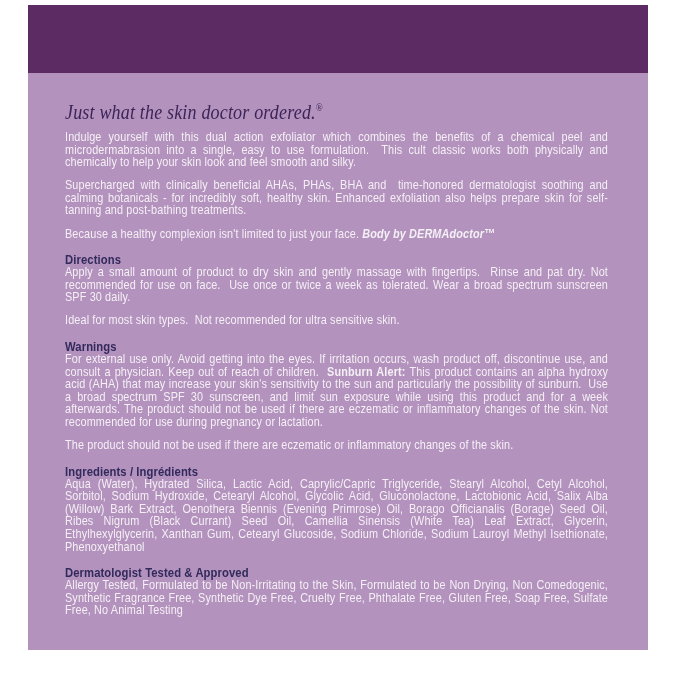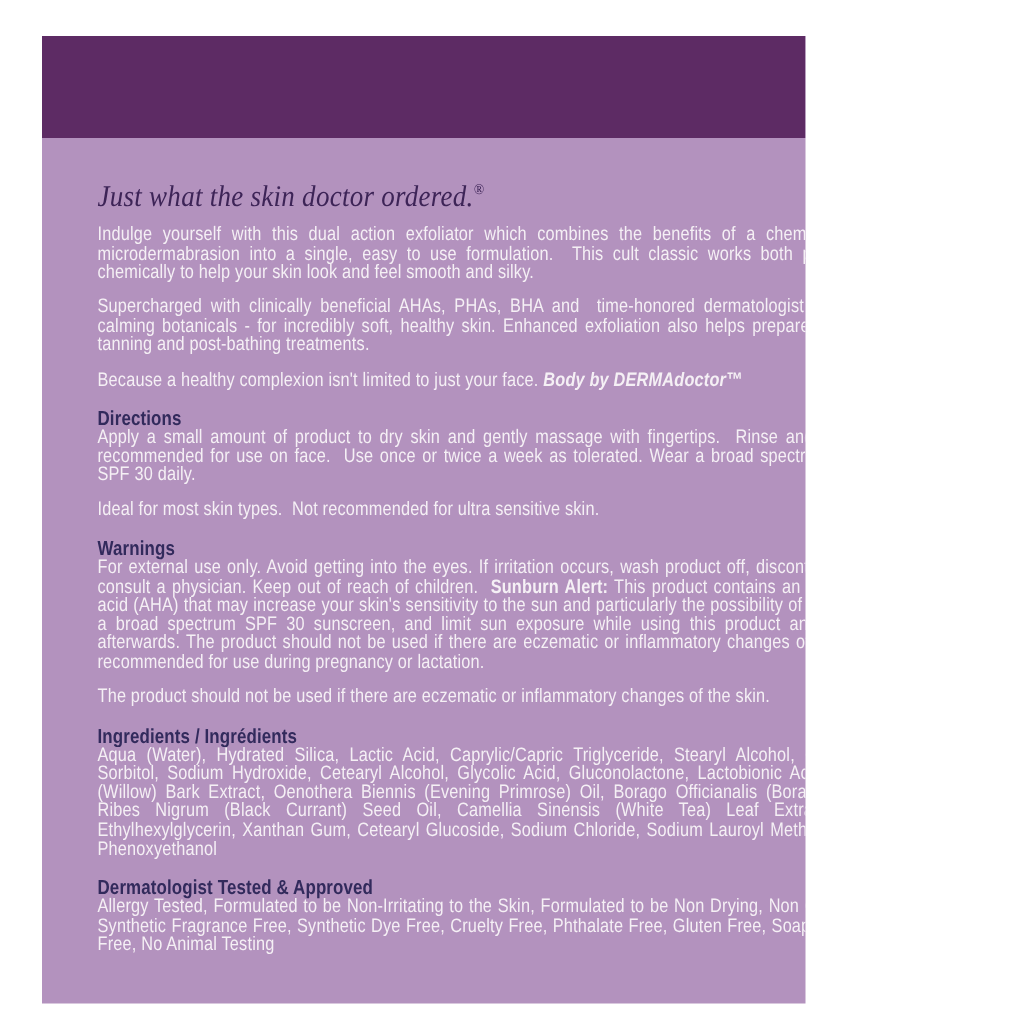--- a/index.html
+++ b/index.html
@@ -13,22 +13,22 @@
   }
   .page {
     position: relative;
     width: 679px;
     height: 679px;
     background: #ffffff;
   }
   .label {
     position: absolute;
     left: 28px;
-    top: 24px;
-    width: 509px;
+    top: 5px;
+    width: 620px;
     height: 645px;
     background: var(--label_bg, #B392BE);
     overflow: hidden;
   }
   .band {
     width: 100%;
     height: 68px;
     background: var(--band, #5D2B64);
   }
   .content {

